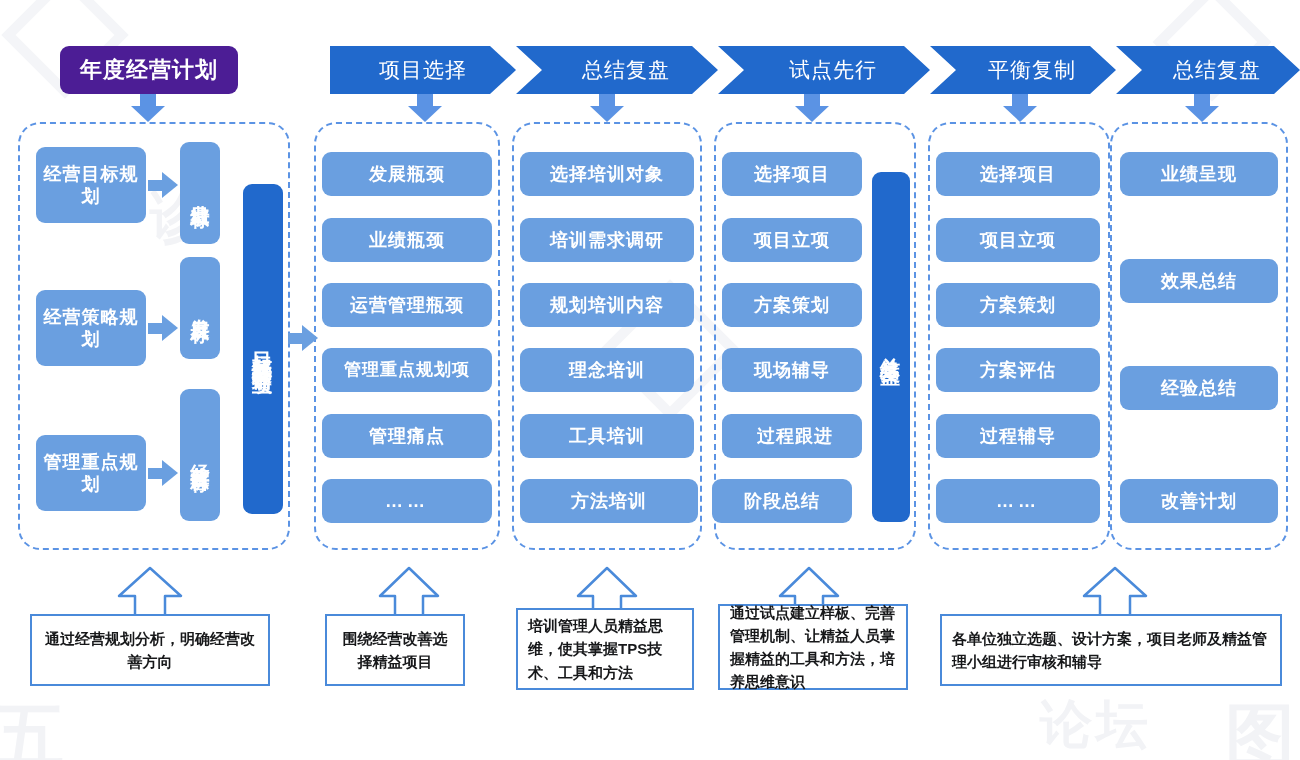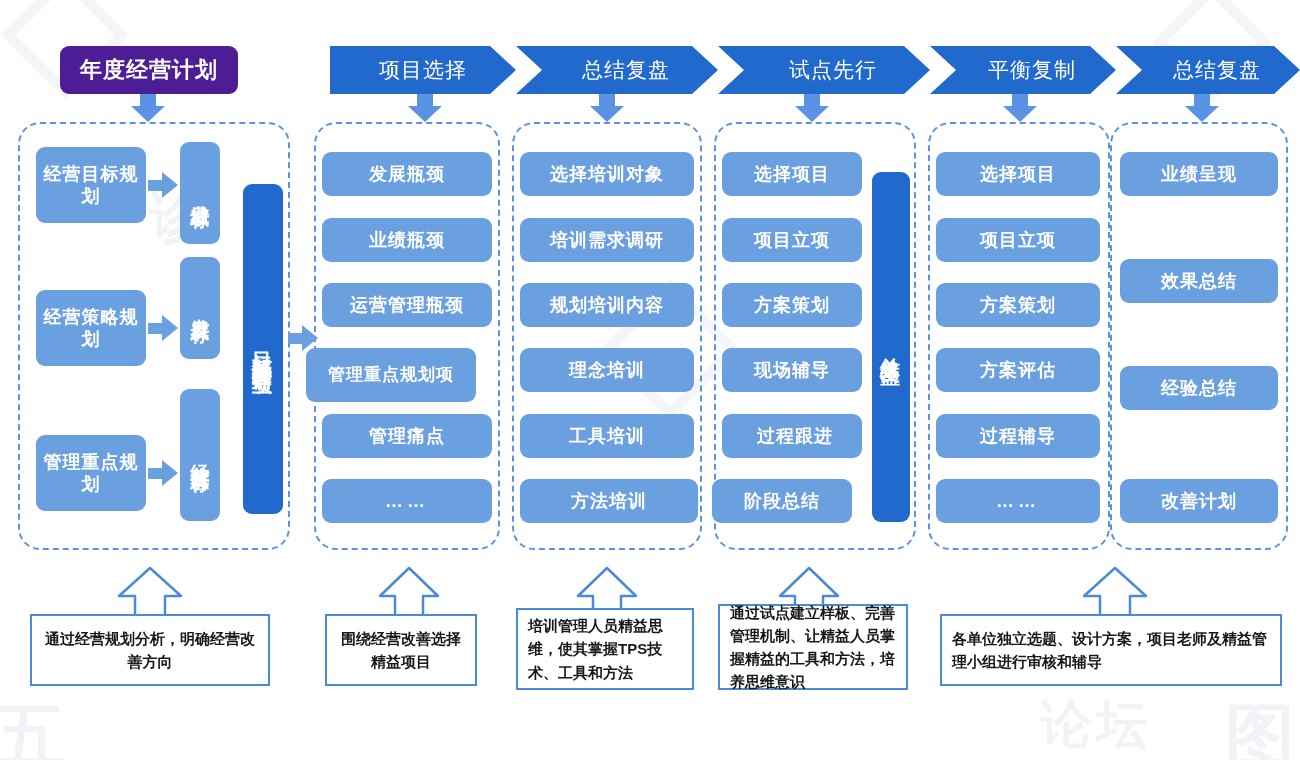--- a/index.html
+++ b/index.html
@@ -205,21 +205,21 @@
 
   <div class="pill" style="left:322px;top:152px;width:170px;height:44px;">
     <span>发展瓶颈</span>
   </div>
   <div class="pill" style="left:322px;top:218px;width:170px;height:44px;">
     <span>业绩瓶颈</span>
   </div>
   <div class="pill" style="left:322px;top:283px;width:170px;height:44px;">
     <span>运营管理瓶颈</span>
   </div>
-  <div class="pill small" style="left:306px;top:348px;width:170px;height:54px;">
+  <div class="pill small" style="left:322px;top:348px;width:170px;height:44px;">
     <span>管理重点规划项</span>
   </div>
   <div class="pill" style="left:322px;top:414px;width:170px;height:44px;">
     <span>管理痛点</span>
   </div>
   <div class="pill dots" style="left:322px;top:479px;width:170px;height:44px;">
     <span>……</span>
   </div>
 
   <div class="pill" style="left:520px;top:152px;width:174px;height:44px;">
@@ -317,21 +317,21 @@
   </div>
   <div class="up-arrow" style="left:1082px;top:566px;">
     <svg width="66" height="52" viewBox="0 0 66 52">
       <path d="M33 2 L64 30 L48 30 L48 50 L18 50 L18 30 L2 30 Z" fill="#ffffff" stroke="#4a8ada" stroke-width="2.5" stroke-linejoin="round"></path>
     </svg>
   </div>
 
   <div class="cap" style="left:30px;top:614px;width:240px;height:72px;">
     <span>通过经营规划分析，明确经营改善方向</span>
   </div>
-  <div class="cap" style="left:325px;top:614px;width:152px;height:72px;">
+  <div class="cap" style="left:325px;top:614px;width:140px;height:72px;">
     <span>围绕经营改善选择精益项目</span>
   </div>
   <div class="cap left" style="left:516px;top:608px;width:178px;height:82px;">
     <span>培训管理人员精益思维，使其掌握TPS技术、工具和方法</span>
   </div>
   <div class="cap left" style="left:718px;top:604px;width:190px;height:86px;">
     <span>通过试点建立样板、完善管理机制、让精益人员掌握精益的工具和方法，培养思维意识</span>
   </div>
   <div class="cap left" style="left:940px;top:614px;width:342px;height:72px;">
     <span>各单位独立选题、设计方案，项目老师及精益管理小组进行审核和辅导</span>

